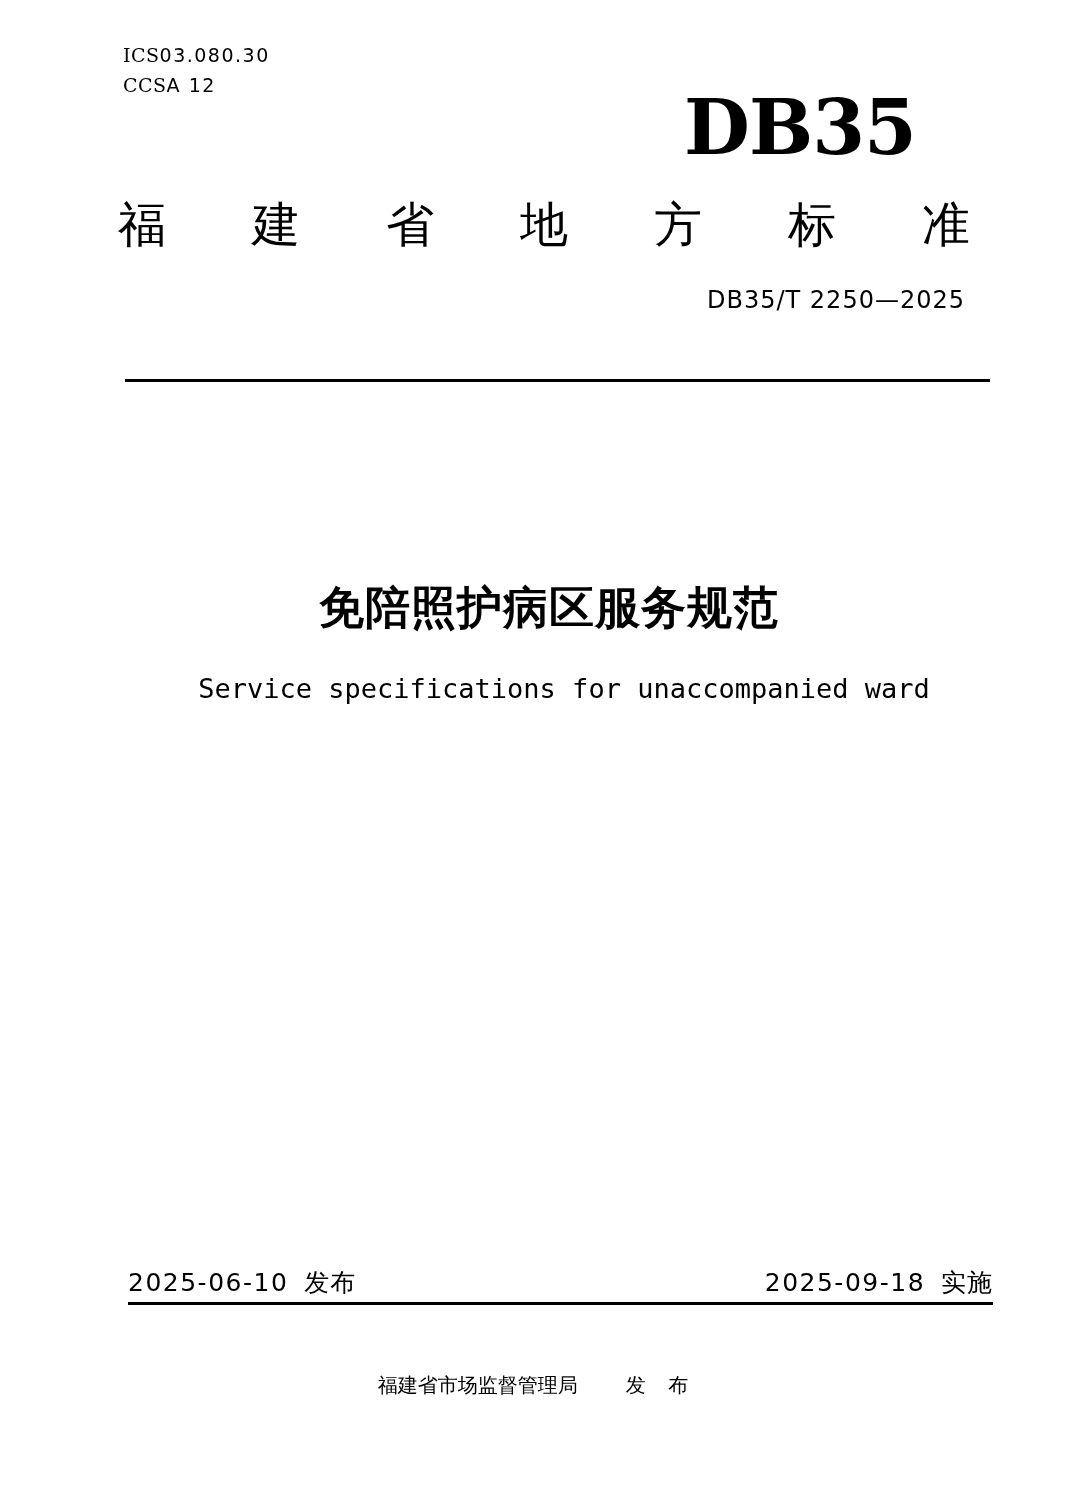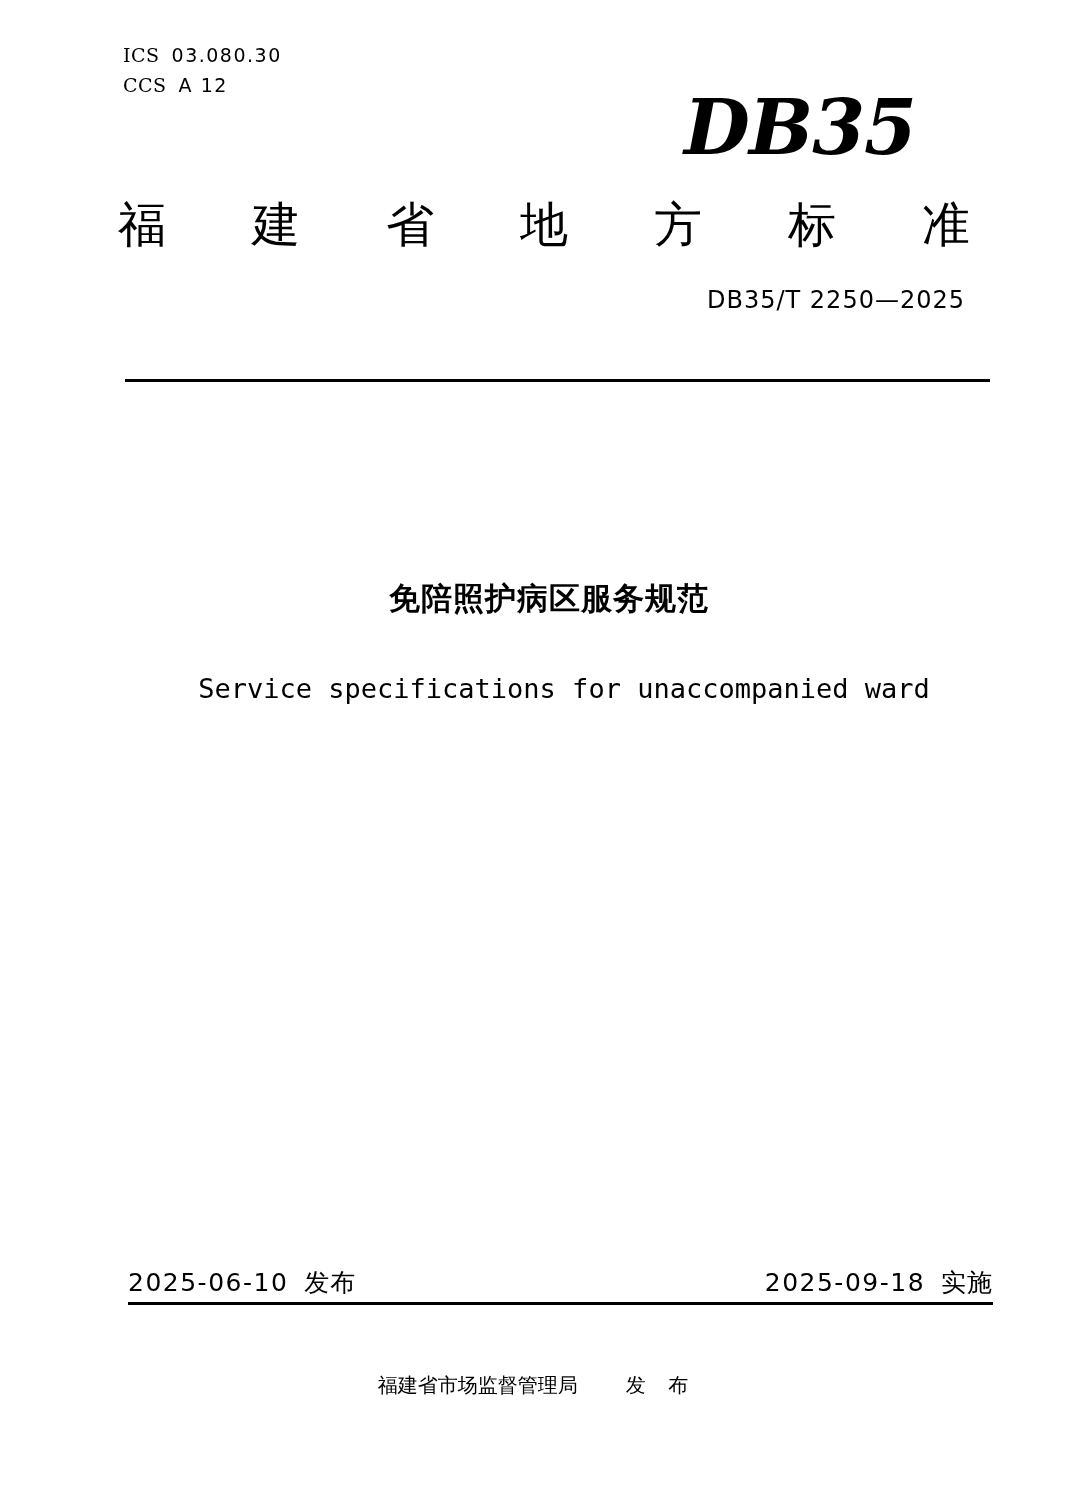--- a/index.html
+++ b/index.html
@@ -19,21 +19,21 @@
 
   
   .meta-block {
     position: absolute;
     left: 123px;
     top: 44px;
   }
   .meta-row {
     display: flex;
     align-items: baseline;
-    gap: 12px;
+    gap: 0;
     height: 30px;
     font-size: 19px;
   }
   .meta-label {
     font-family: "DejaVu Serif", serif;
     letter-spacing: 0.5px;
   }
   .meta-value {
     font-family: "DejaVu Sans", sans-serif;
     letter-spacing: 1.5px;
@@ -42,21 +42,20 @@
   
   .db-logo {
     position: absolute;
     left: 684px;
     top: 90px;
     font-family: "DejaVu Serif", serif;
     font-weight: bold;
     font-size: 76px;
     line-height: 1;
     letter-spacing: -1px;
-    font-style: italic;
   }
 
   
   .standard-type {
     position: absolute;
     left: 118px;
     top: 196px;
     font-size: 48px;
     line-height: 1.2;
     letter-spacing: 86px;
@@ -85,21 +84,21 @@
   }
 
   
   .title-cn {
     position: absolute;
     left: 0;
     right: 0;
     top: 578px;
     padding-left: 32px;
     text-align: center;
-    font-size: 31px;
+    font-size: 45px;
     font-weight: bold;
     letter-spacing: 1px;
     white-space: nowrap;
   }
 
   
   .title-en {
     position: absolute;
     left: 0;
     right: 0;

